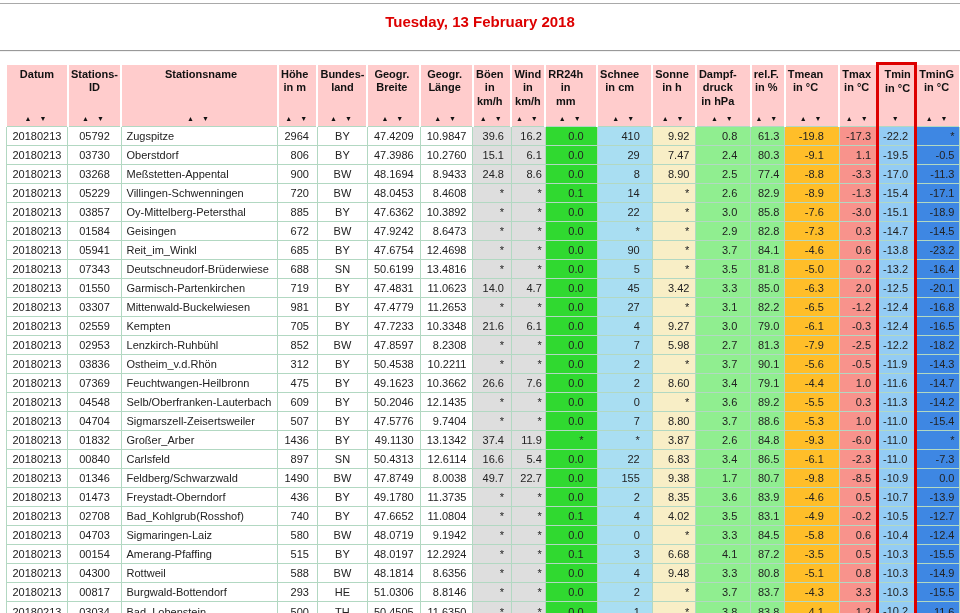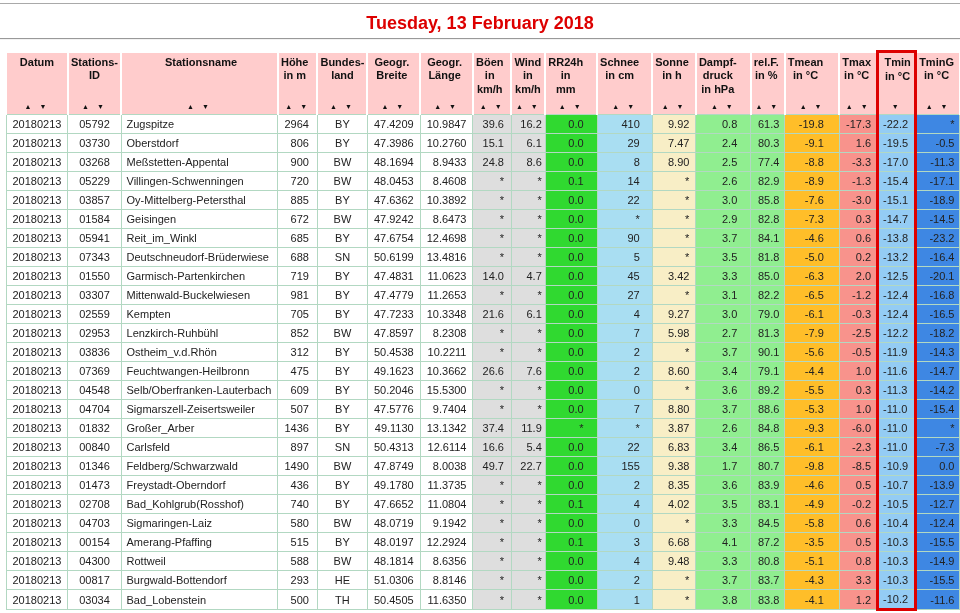--- a/index.html
+++ b/index.html
@@ -7,21 +7,21 @@
     --gray-col:#dedede; --rain-green:#30d930; --snow-blue:#a9def2;
     --sun-cream:#f8eec6; --vapor-green:#90ee90; --tmean-orange:#ffbe29;
     --tmax-salmon:#f8938c; --tmin-lightblue:#94ccf4; --tming-blue:#3e87e3;
     --highlight-red:#dd0000;
   }
   html,body{margin:0;padding:0;background:#ffffff;}
   body{width:960px;font-family:"Liberation Sans","DejaVu Sans",sans-serif;color:#222;overflow:hidden;}
   .rule{border:0;border-top:1px solid #a9a9a9;height:0;margin:0;}
   .rule.r1{margin-top:3px;}
   .rule.r2{border-top:1px solid #999;border-bottom:1px solid #f2f2f2;}
-  .title{color:var(--title-red);font-size:18px;font-weight:bold;text-align:center;margin:9px 0 4px 0;}
+  .title{color:var(--title-red);font-size:15px;font-weight:bold;text-align:center;margin:9px 0 20px 0;}
   table{border-collapse:collapse;table-layout:fixed;margin:10px 0 0 5px;border:1px solid var(--grid-green);}
   td,th{font-size:11px;overflow:hidden;white-space:nowrap;}
   td{border:1px solid var(--grid-green);height:18px;padding:0 6px;text-align:right;}
   th{background:var(--header-bg);border:2px solid #ffffff;border-bottom:1px solid var(--grid-green);
      vertical-align:top;padding:3px 2px 2px 2px;height:56px;position:relative;color:#111;}
   .hlabel{font-weight:bold;white-space:pre-line;line-height:1.25;text-align:center;}
   .arrows{position:absolute;bottom:4px;left:0;right:0;text-align:center;font-size:7px;letter-spacing:3px;color:#111;cursor:pointer;}
   
   .col-datum{width:56px;text-align:center;}
   .col-station_id{width:52px;text-align:center;}
@@ -190,21 +190,21 @@
         <td class="col-breite">47.3986</td>
         <td class="col-laenge">10.2760</td>
         <td class="col-boeen">15.1</td>
         <td class="col-wind">6.1</td>
         <td class="col-rr24h">0.0</td>
         <td class="col-schnee">29</td>
         <td class="col-sonne">7.47</td>
         <td class="col-dampfdruck">2.4</td>
         <td class="col-relf">80.3</td>
         <td class="col-tmean">-9.1</td>
-        <td class="col-tmax">1.6</td>
+        <td class="col-tmax">1.1</td>
         <td class="col-tmin tmin-col">-19.5</td>
         <td class="col-tming">-0.5</td>
       </tr>
       <tr>
         <td class="col-datum">20180213</td>
         <td class="col-station_id">03268</td>
         <td class="col-stationsname">Meßstetten-Appental</td>
         <td class="col-hoehe">900</td>
         <td class="col-bundesland">BW</td>
         <td class="col-breite">48.1694</td>
@@ -441,21 +441,21 @@
         <td class="col-tmin tmin-col">-11.6</td>
         <td class="col-tming">-14.7</td>
       </tr>
       <tr>
         <td class="col-datum">20180213</td>
         <td class="col-station_id">04548</td>
         <td class="col-stationsname">Selb/Oberfranken-Lauterbach</td>
         <td class="col-hoehe">609</td>
         <td class="col-bundesland">BY</td>
         <td class="col-breite">50.2046</td>
-        <td class="col-laenge">15.5300</td>
+        <td class="col-laenge">12.1435</td>
         <td class="col-boeen">*</td>
         <td class="col-wind">*</td>
         <td class="col-rr24h">0.0</td>
         <td class="col-schnee">0</td>
         <td class="col-sonne">*</td>
         <td class="col-dampfdruck">3.6</td>
         <td class="col-relf">89.2</td>
         <td class="col-tmean">-5.5</td>
         <td class="col-tmax">0.3</td>
         <td class="col-tmin tmin-col">-11.3</td>

